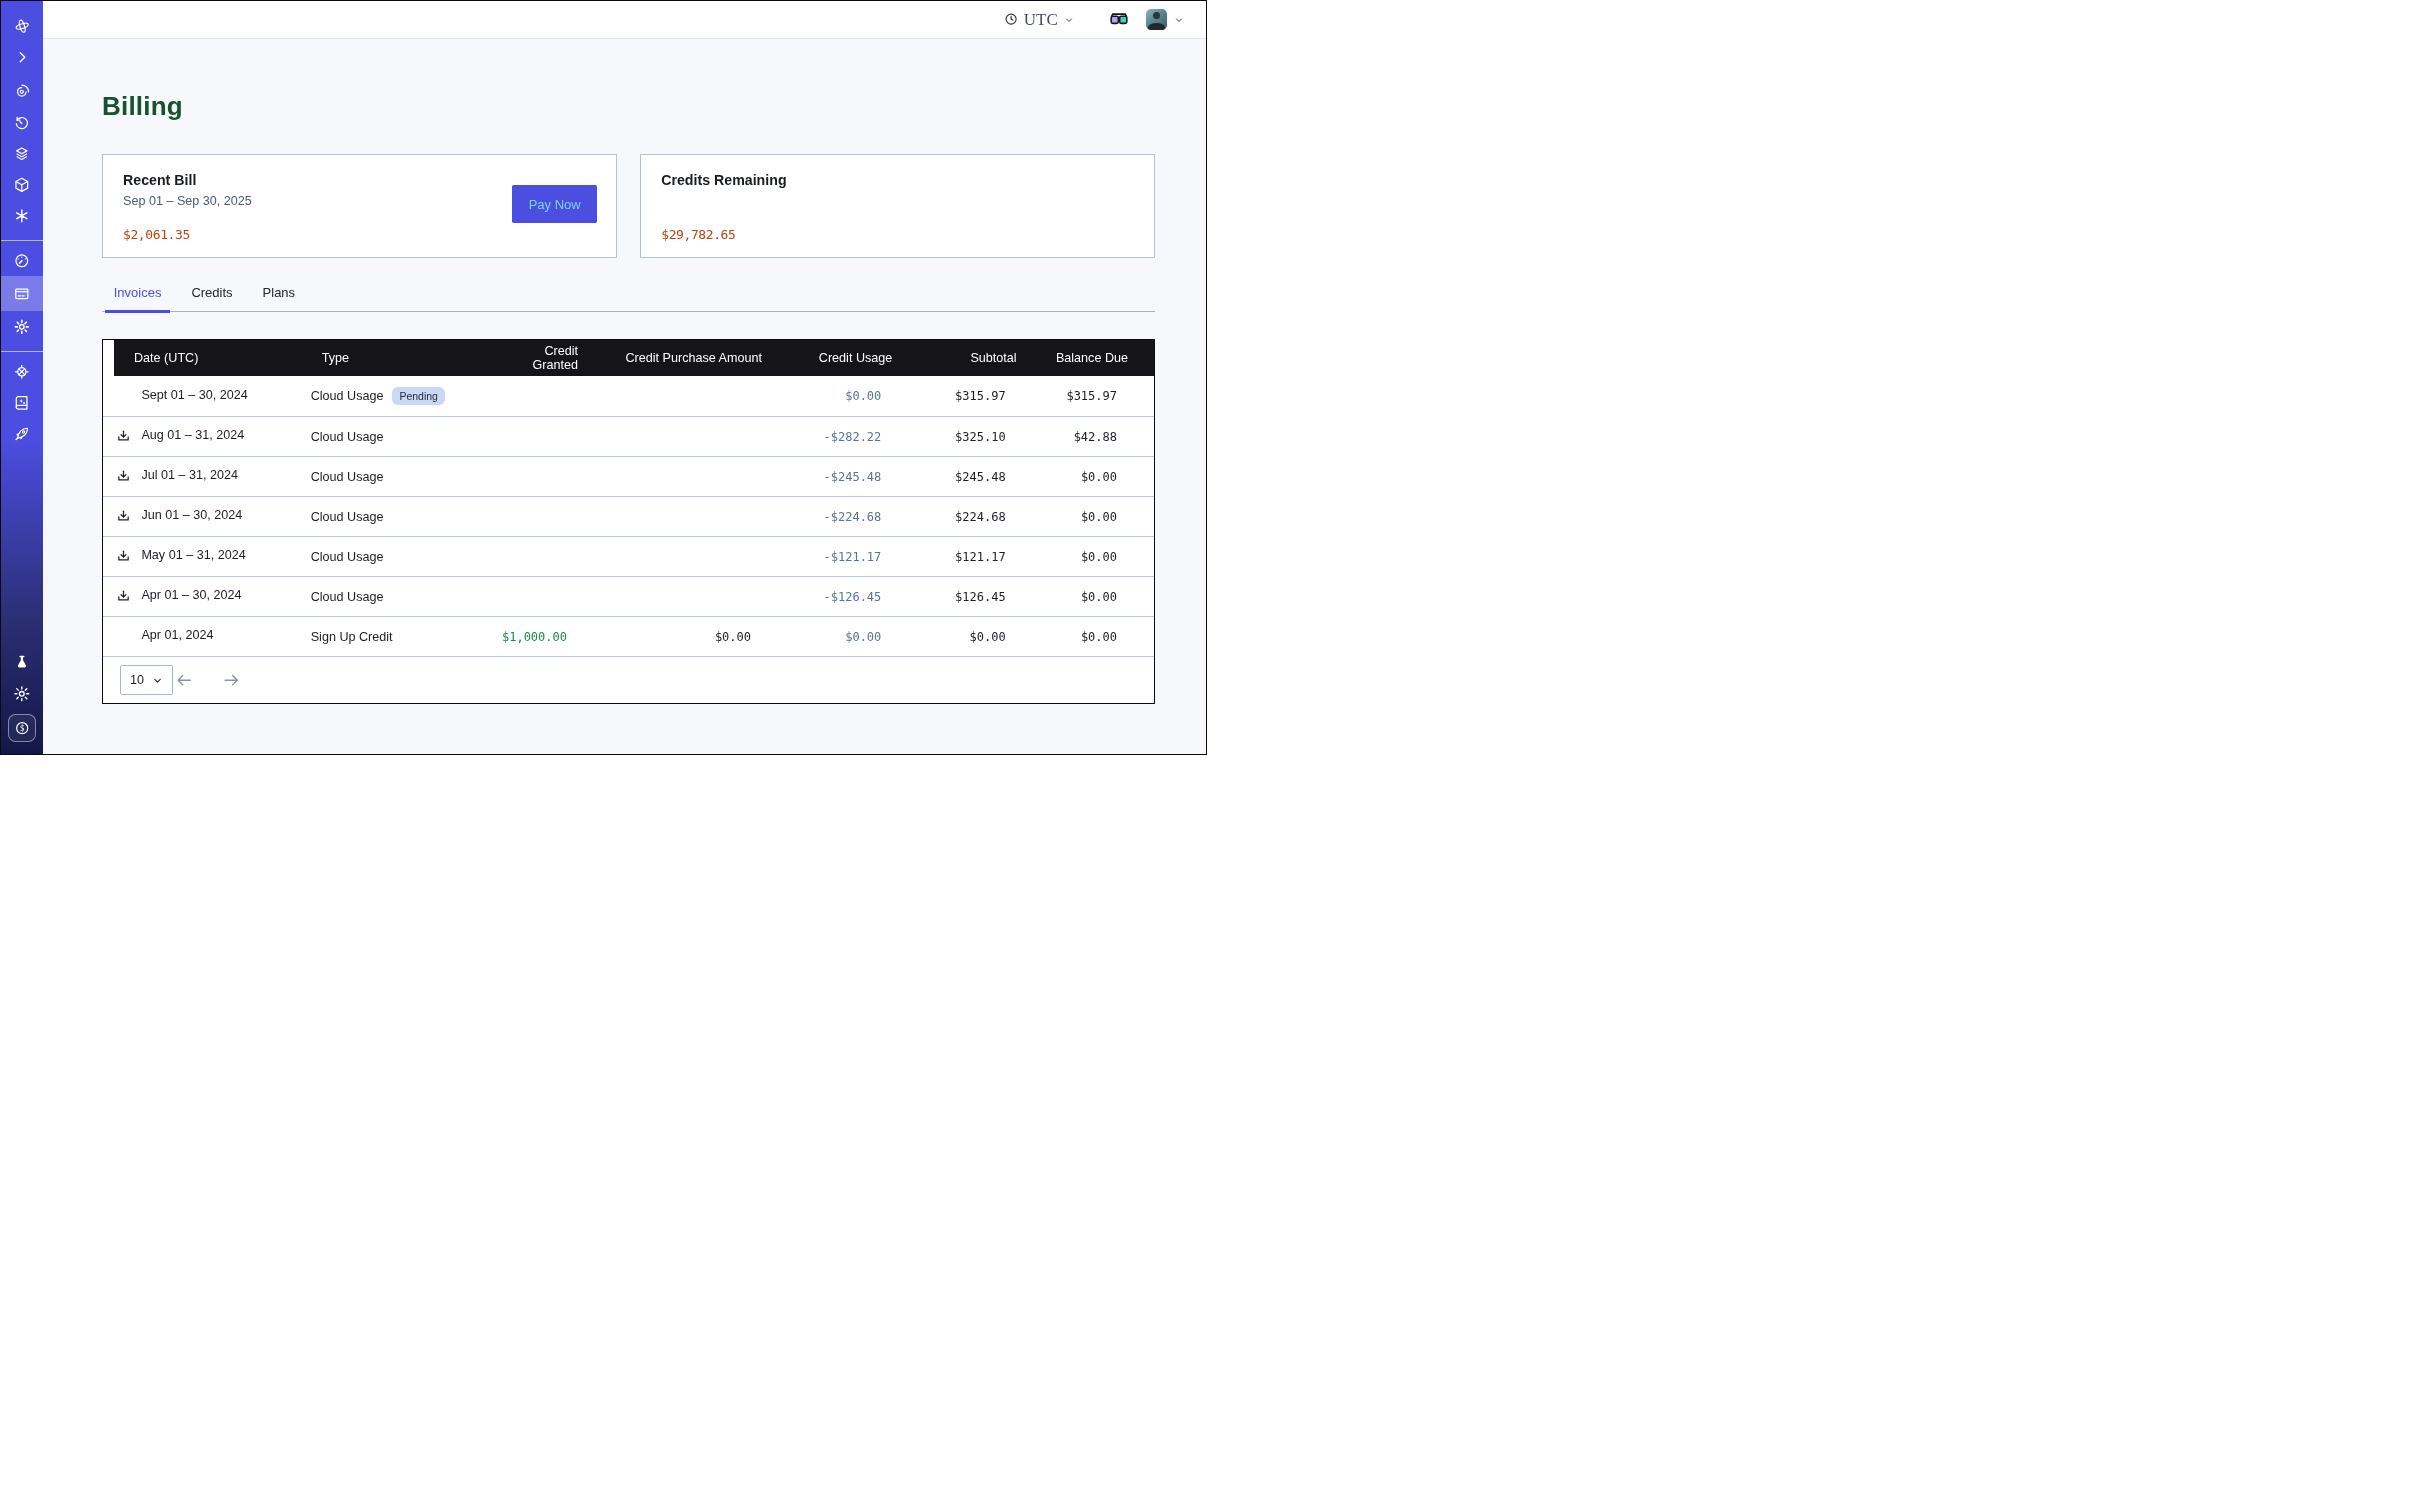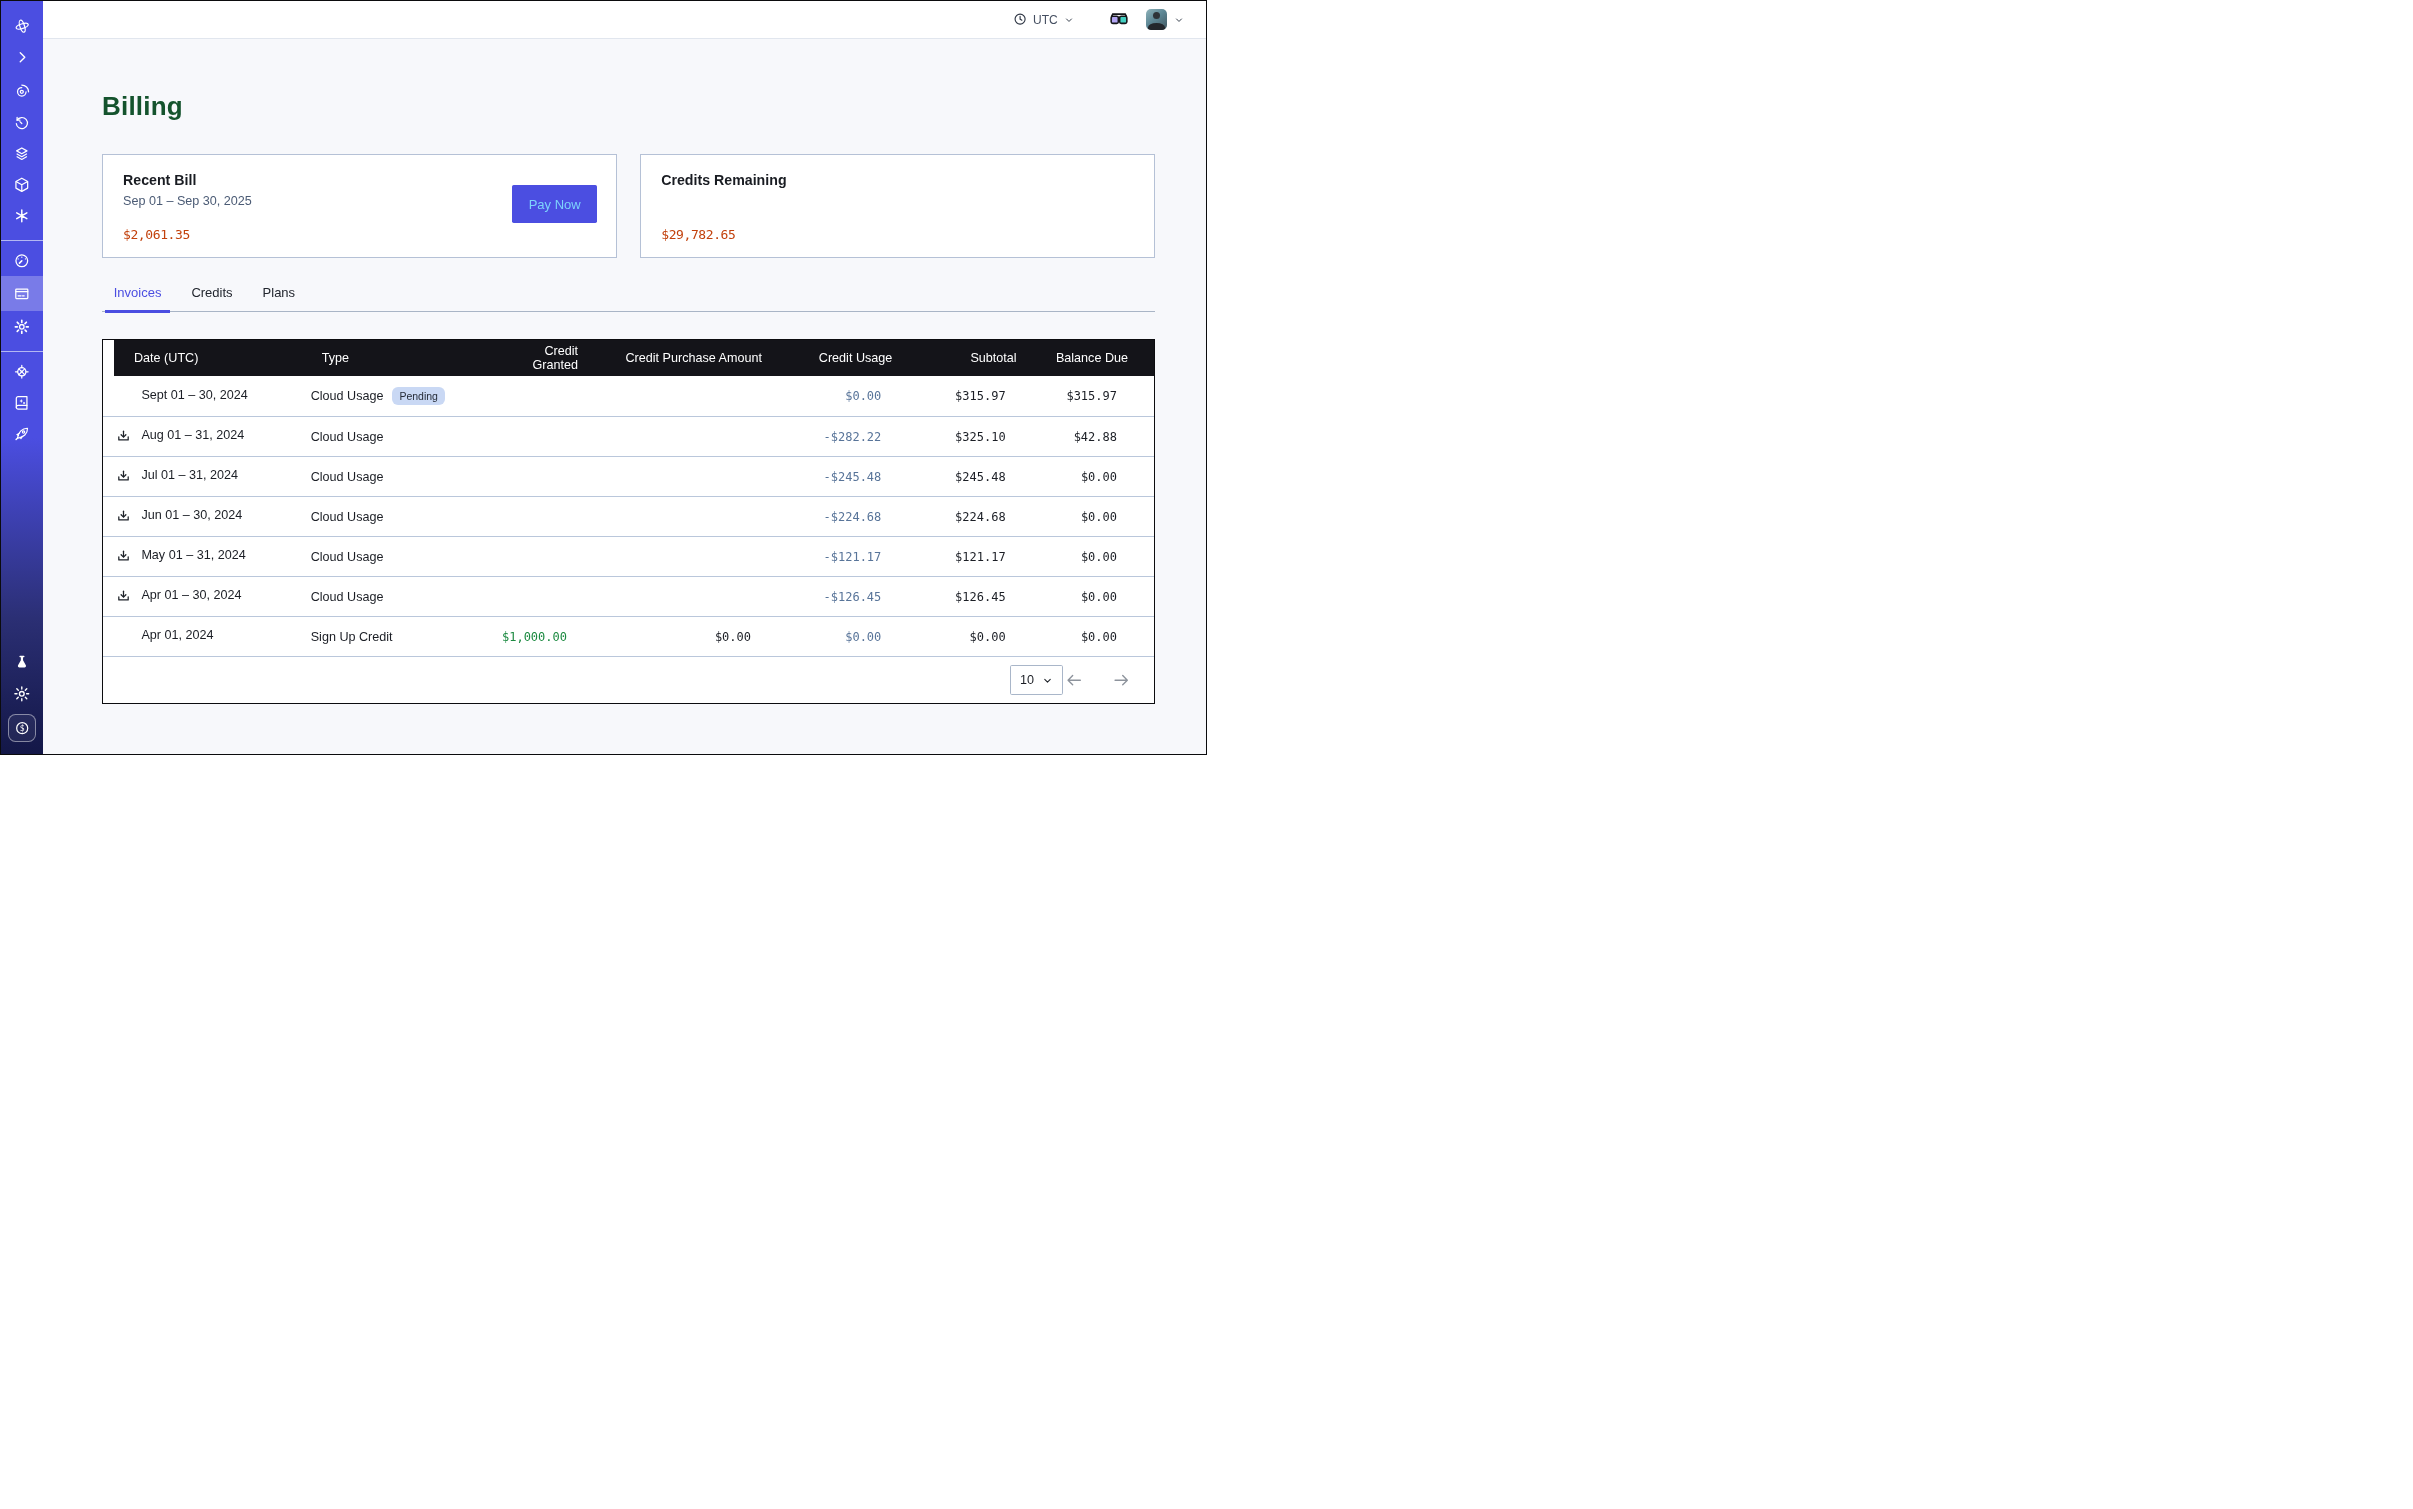--- a/index.html
+++ b/index.html
@@ -19,21 +19,21 @@
   .sb-spacer{flex:1 1 auto;}
   .sb-dollar{width:28.5px;height:28.5px;border:0.8px solid rgba(255,255,255,0.45);border-radius:7.5px;
     display:flex;align-items:center;justify-content:center;margin-top:5px;cursor:pointer;background:rgba(255,255,255,0.06);}
 
   
   .right{flex:1 1 auto;display:flex;flex-direction:column;min-width:0;}
 
   .topbar{height:38px;flex:0 0 38px;background:#ffffff;border-bottom:0.8px solid #e1e6ee;
     display:flex;align-items:center;justify-content:flex-end;gap:0;padding-right:20px;}
   .tz-btn{display:flex;align-items:center;gap:5.9px;background:none;border:none;cursor:pointer;
-    font-family:Liberation Sans, sans-serif;font-size:12px;color:#454f61;padding:3.3px 1.7px;}
+    font-family:Liberation Serif, serif;font-size:17px;color:#454f61;padding:3.3px 1.7px;}
   .icon-btn{background:none;border:none;cursor:pointer;display:flex;align-items:center;padding:1.7px;}
   .glasses-btn{margin-left:32px;}
   .account-btn{margin-left:13.4px;display:flex;align-items:center;gap:7.5px;background:none;border:none;cursor:pointer;padding:1.7px;}
   .avatar{width:21px;height:21px;border-radius:5px;position:relative;overflow:hidden;
     background:linear-gradient(140deg,#8fb3ba 0%,#5d8795 45%,#41565f 100%);}
   .avatar::before{content:'';position:absolute;top:2.5px;left:6.7px;width:7.5px;height:7.5px;border-radius:50%;background:#2e3338;}
   .avatar::after{content:'';position:absolute;bottom:-2.5px;left:2.5px;width:16.7px;height:9.2px;border-radius:50% 50% 0 0;background:#23272c;}
 
   .main{flex:1 1 auto;background:#f7f8fb;padding:0 51px 0 59px;overflow:hidden;}
 
@@ -71,21 +71,21 @@
   .trow:first-child{border-top:none;}
   .c-date{display:flex;align-items:flex-start;padding-left:11.7px;color:#1b1e25;}
   .dl{background:none;border:none;cursor:pointer;padding:0;margin-right:10px;width:16.7px;height:16.7px;display:flex;align-items:center;justify-content:center;}
   .c-type{display:flex;align-items:center;color:#1b1e25;}
   .badge{margin-left:8.4px;background:#c9d8f4;color:#262c38;font-size:10.5px;padding:3.3px 7.5px;border-radius:6px;line-height:1;}
   .money{font-family:"DejaVu Sans Mono", monospace;font-size:12px;}
   .money.dark{color:#1b1e25;}
   .money.slate{color:#587499;}
   .money.green{color:#1c8a41;}
 
-  .tfoot{height:47px;border-top:0.8px solid #bac7db;display:flex;align-items:center;justify-content:flex-end;padding:0 22px 0 16.7px;background:#ffffff;}
+  .tfoot{height:47px;border-top:0.8px solid #bac7db;display:flex;align-items:center;justify-content:flex-start;padding:0 22px 0 16.7px;background:#ffffff;}
   .pagesize{display:flex;align-items:center;gap:8.4px;border:0.8px solid #a9b6c9;border-radius:1.7px;background:#ffffff;
     height:30px;padding:0 9.2px;font-size:12.6px;color:#1b1e25;cursor:pointer;font-family:inherit;}
   .pager{display:flex;align-items:center;gap:25px;}
   .pager button{background:none;border:none;cursor:pointer;padding:1.7px;display:flex;}
 </style>
 </head>
 <body>
 
 <div class="screen">
 

